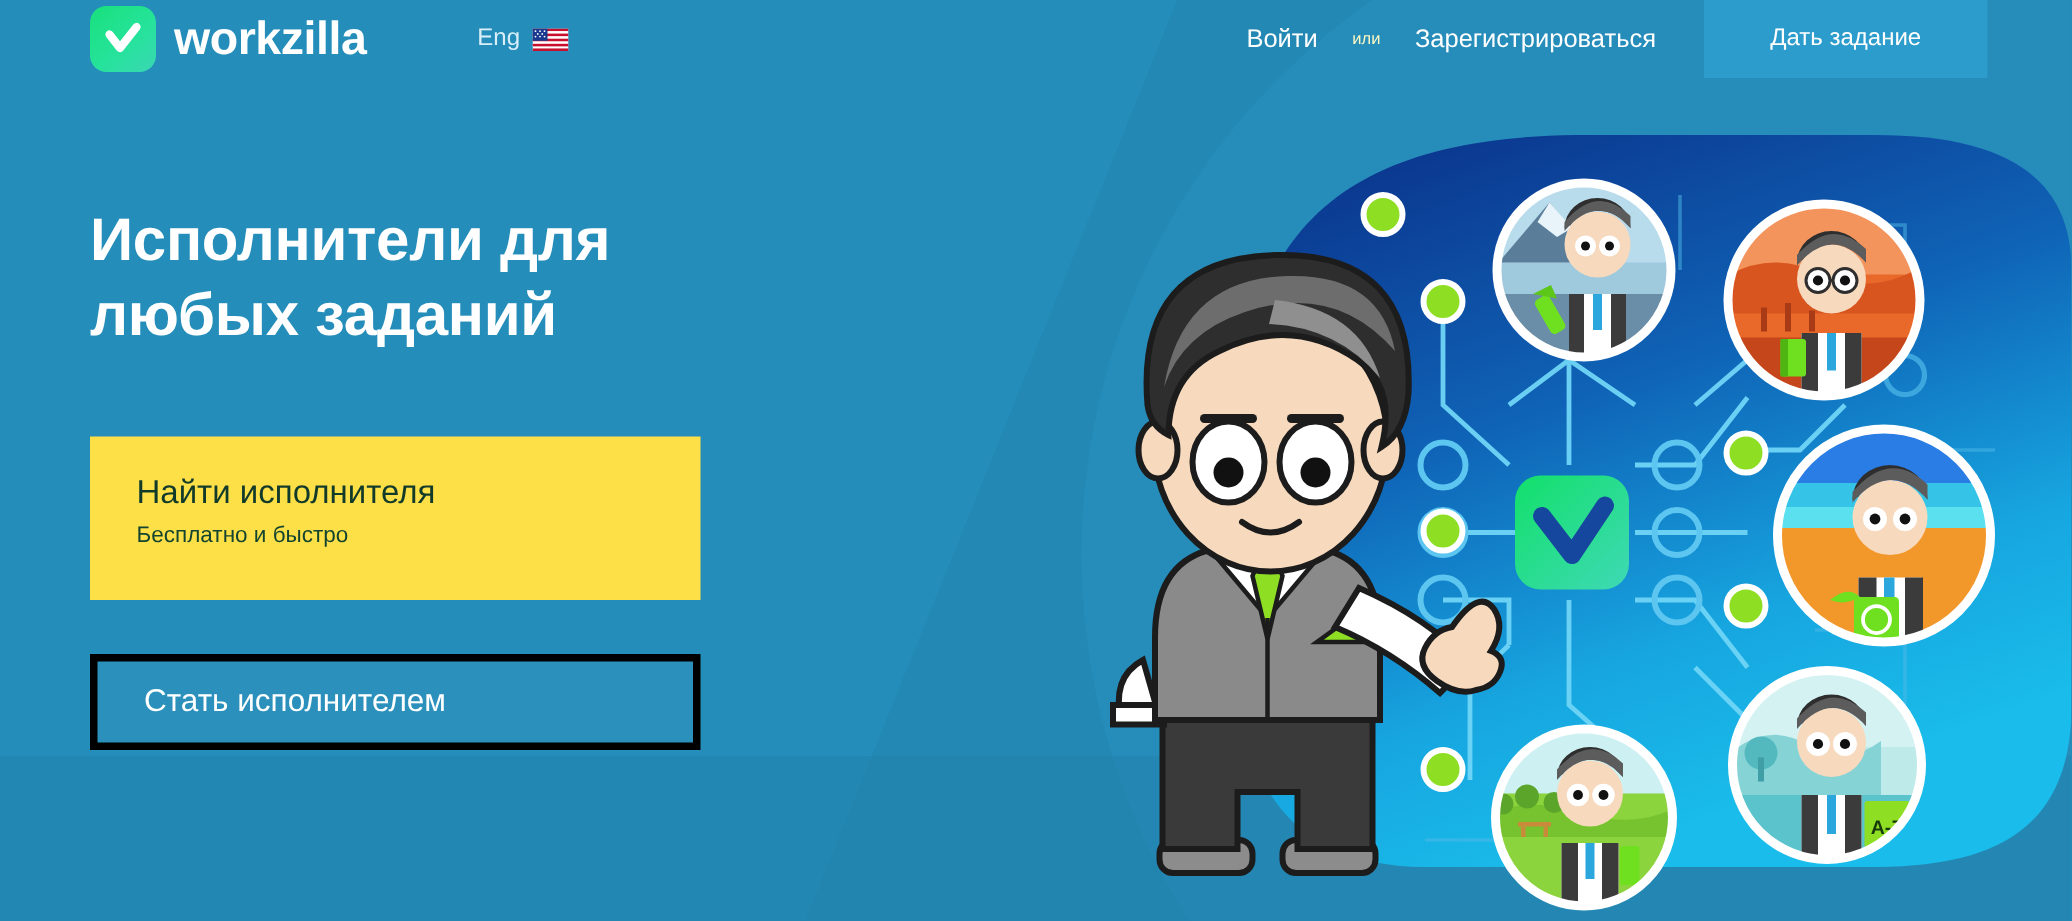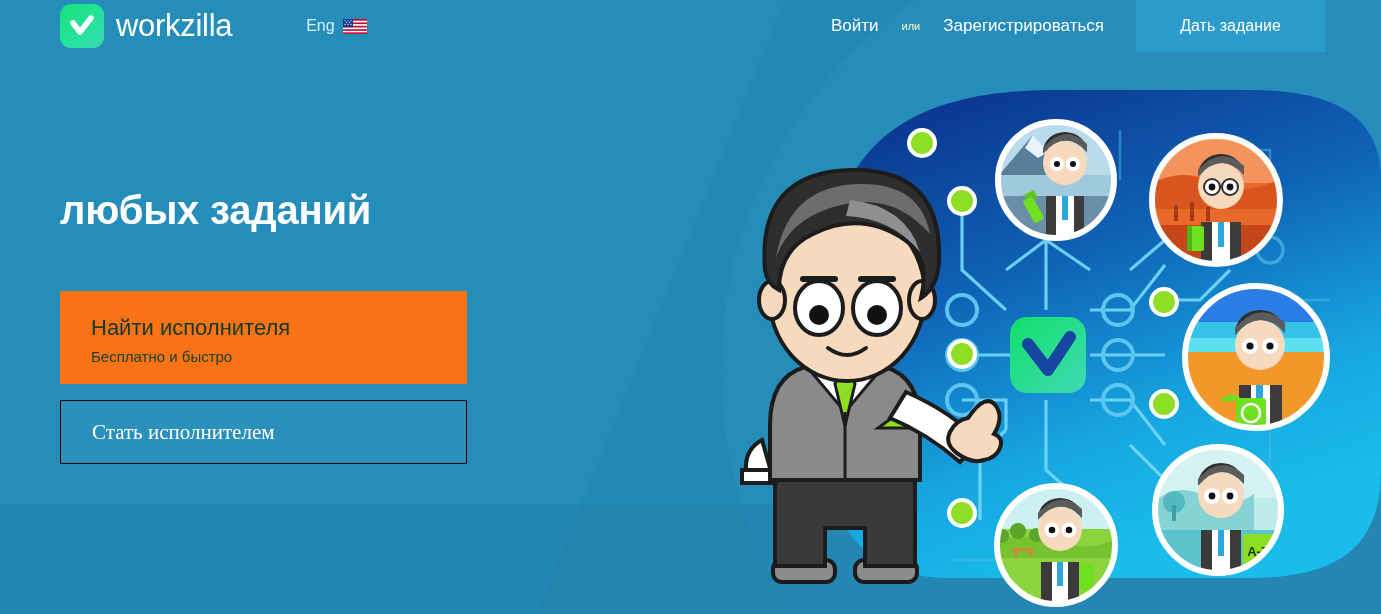--- a/index.html
+++ b/index.html
@@ -29,21 +29,21 @@
   .header {
     position:absolute; left:0; top:0; right:0; height:52px;
     display:flex; align-items:center; z-index:40;
   }
   .logo-wrap { display:flex; align-items:center; margin-left:60px; gap:12px; }
   .logo-mark {
     width:44px; height:44px; border-radius:11px;
     background:linear-gradient(140deg,#19e07c 0%,#25e39a 55%,#3ad7b4 100%);
     display:flex; align-items:center; justify-content:center; flex:none;
   }
-  .logo-text { font-size:31px; font-weight:400; color:#ffffff; letter-spacing:-.3px; }
+  .logo-text { font-size:31px; font-weight:700; color:#ffffff; letter-spacing:-.3px; }
 
   .lang {
     display:flex; align-items:center; gap:8px; margin-left:74px;
     color:#d8eef8; font-size:16px; cursor:pointer;
   }
   .flag { width:24px; height:15px; flex:none; display:block; }
 
   .auth {
     margin-left:auto; display:flex; align-items:center; gap:23px;
     font-size:17px; color:#ffffff; white-space:nowrap;
@@ -57,29 +57,29 @@
     cursor:pointer; margin-right:56px;
   }
 
   
   .hero-left { position:absolute; left:60px; top:136px; width:470px; z-index:30; }
   .hero-title {
     color:#ffffff; font-size:40px; font-weight:700; line-height:1.24;
     letter-spacing:-.2px;
   }
   .btn-primary {
-    margin-top:56px; width:407px; height:93px; background:#f97316;
+    margin-top:56px; width:407px; height:109px; background:#fde047;
     padding:25px 0 0 31px; cursor:pointer;
   }
   .btn-primary .t1 { font-size:22px; color:#123a2a; line-height:1.1; }
   .btn-primary .t2 { font-size:15px; color:#14442f; margin-top:8px; }
   .btn-secondary {
-    margin-top:16px; width:407px; height:64px;
-    border:1px solid #000000; display:flex; align-items:center;
-    padding-left:31px; cursor:pointer; background:rgba(255,255,255,.035);font-family:Liberation Serif, serif;
+    margin-top:36px; width:407px; height:64px;
+    border:5px solid #000000; display:flex; align-items:center;
+    padding-left:31px; cursor:pointer; background:rgba(255,255,255,.035);
   }
   .btn-secondary span { font-size:21px; color:#ffffff; }
 
   
   .art { position:absolute; left:650px; top:0; width:731px; height:614px; z-index:20; }
   .art svg { display:block; width:731px; height:614px; }
 </style>
 </head>
 <body>
 
@@ -426,21 +426,21 @@
     <a>Войти</a>
     <span class="sep">или</span>
     <a>Зарегистрироваться</a>
   </div>
 
   <div class="cta-top">Дать задание</div>
 </div>
 
 <div class="hero-left">
   <h1 class="hero-title">
-    <br>
+    <span>Исполнители для</span><br>
     <span>любых заданий</span>
   </h1>
 
   <div class="btn-primary">
     <div class="t1">Найти исполнителя</div>
     <div class="t2">Бесплатно и быстро</div>
   </div>
 
   <div class="btn-secondary">
     <span>Стать исполнителем</span>

